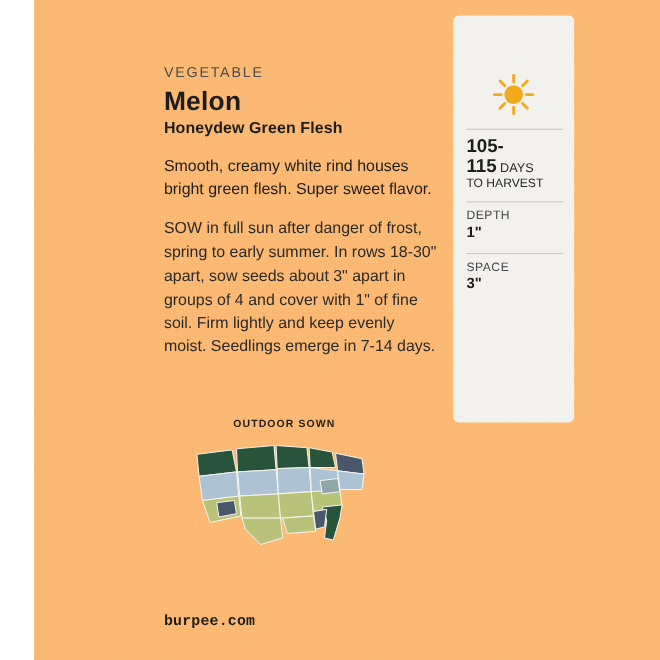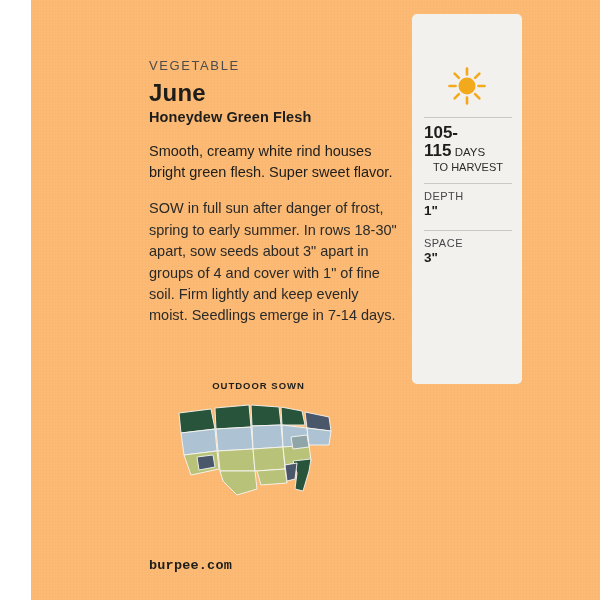--- a/index.html
+++ b/index.html
@@ -112,21 +112,20 @@
   .big-num .unit {
     font-size: 11.5px;
     font-weight: normal;
     color: #2a2a28;
   }
   .sub-label {
     font-size: 11px;
     color: #2a2a28;
     line-height: 1.15;
     margin-top: 1px;
-    text-align: center;
   }
   .label-caps {
     font-size: 11px;
     color: #45454a;
     letter-spacing: 0.5px;
   }
   .value-bold {
     font-size: 13.5px;
     font-weight: bold;
     color: #1d1d1b;
@@ -186,21 +185,21 @@
     font-family: Liberation Mono, monospace;
   }
 </style>
 </head>
 <body>
 
 <div id="packet">
 
   <div class="left-col">
     <div class="kicker">VEGETABLE</div>
-    <div class="crop-name">June</div>
+    <div class="crop-name">Melon</div>
     <div class="variety-name">Honeydew Green Flesh</div>
     <div class="tagline">Smooth, creamy white rind houses bright green flesh. Super sweet flavor.</div>
     <div class="instructions">SOW in full sun after danger of frost, spring to early summer. In rows 18-30" apart, sow seeds about 3" apart in groups of 4 and cover with 1" of fine soil. Firm lightly and keep evenly moist. Seedlings emerge in 7-14 days.</div>
   </div>
 
   <div class="info-panel">
 
     <svg class="sun-icon" width="44" height="44" viewBox="0 0 44 44">
       <circle cx="22" cy="22" r="8.5" fill="#f3a91c"></circle>
       <g stroke="#f3a91c" stroke-width="2.6" stroke-linecap="round">

